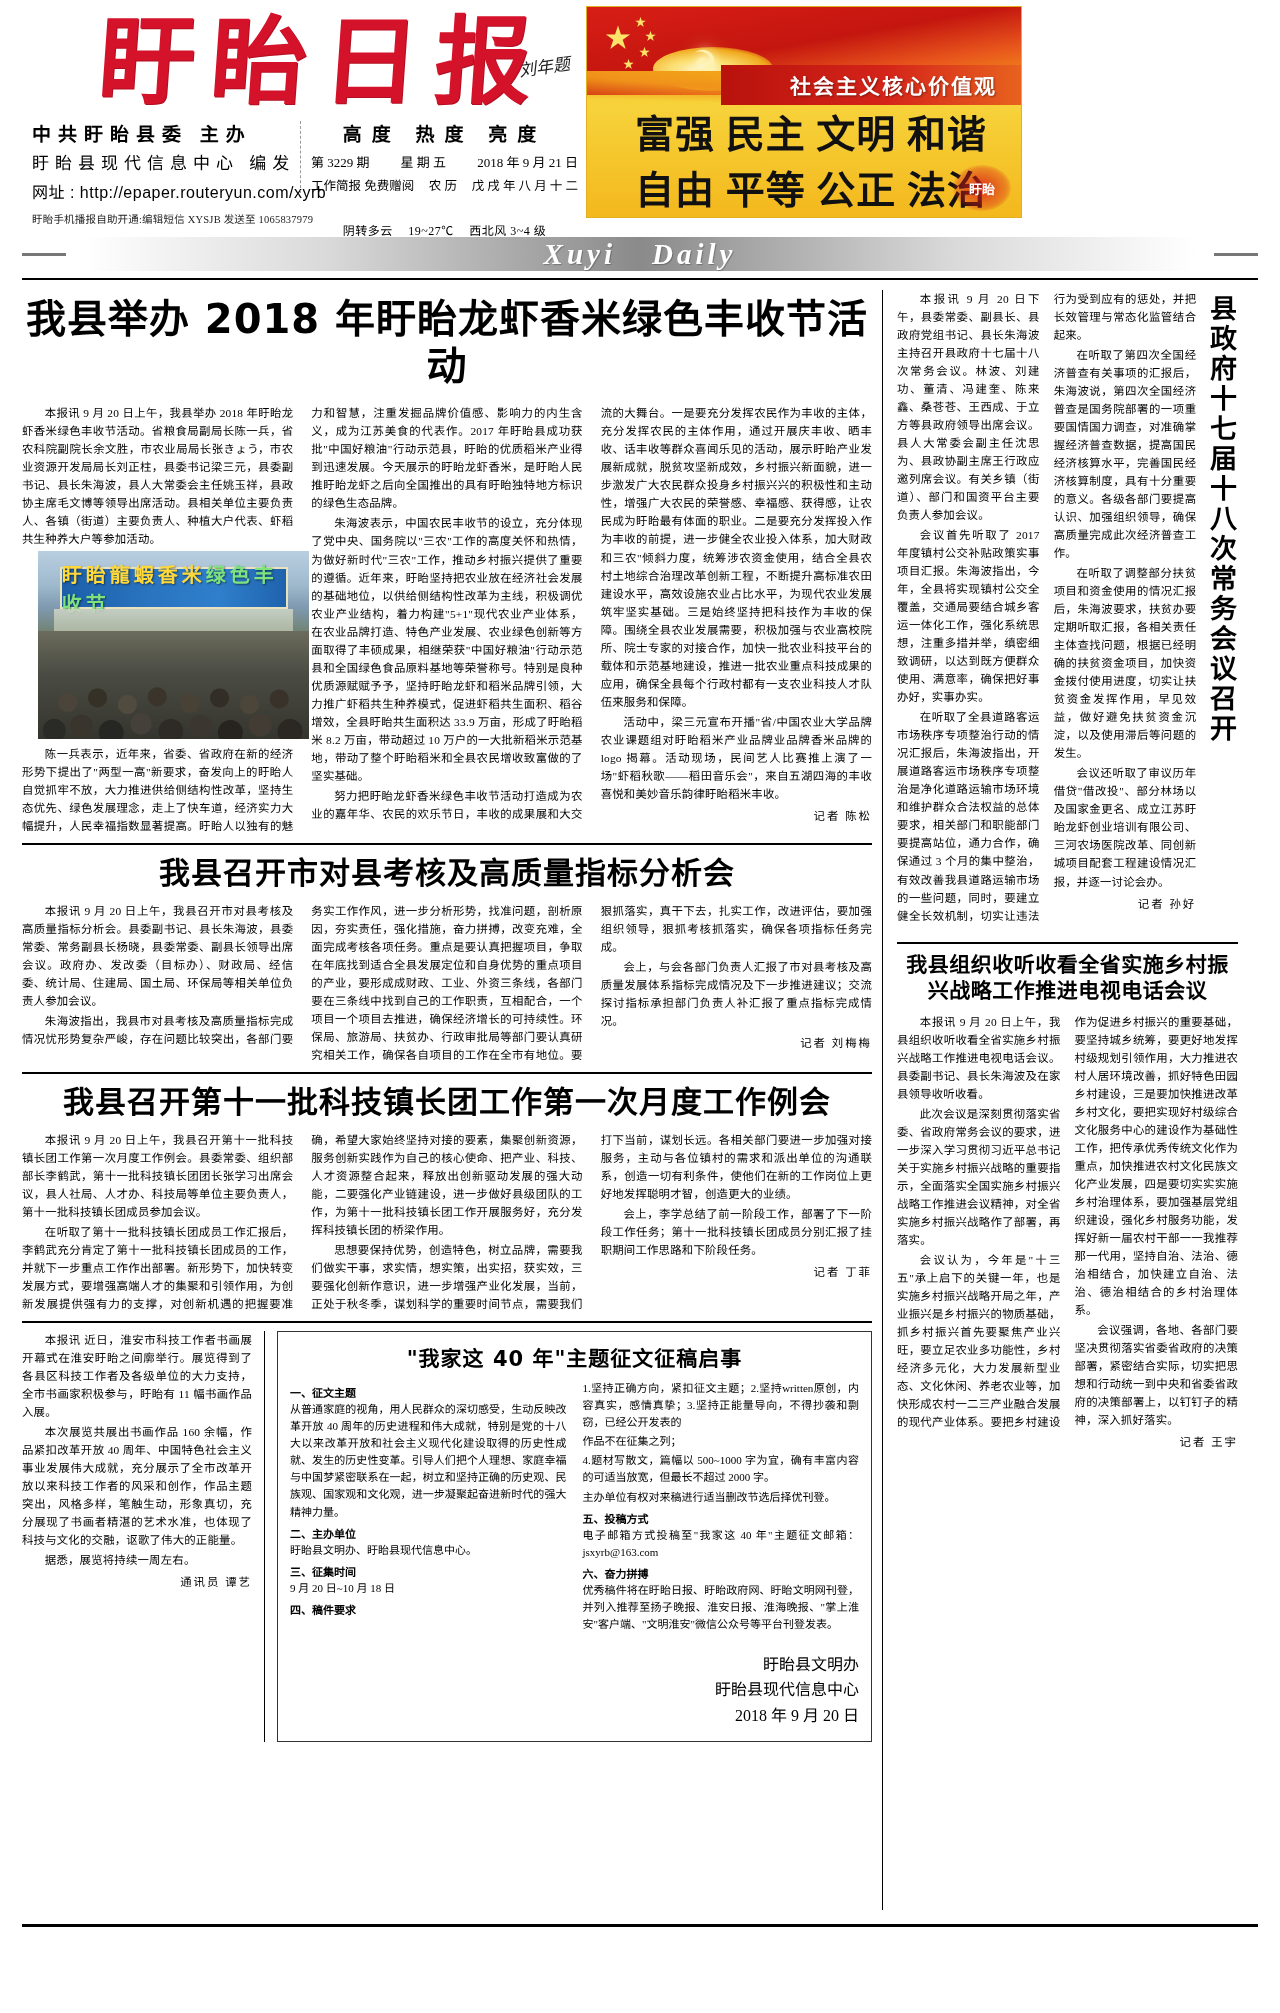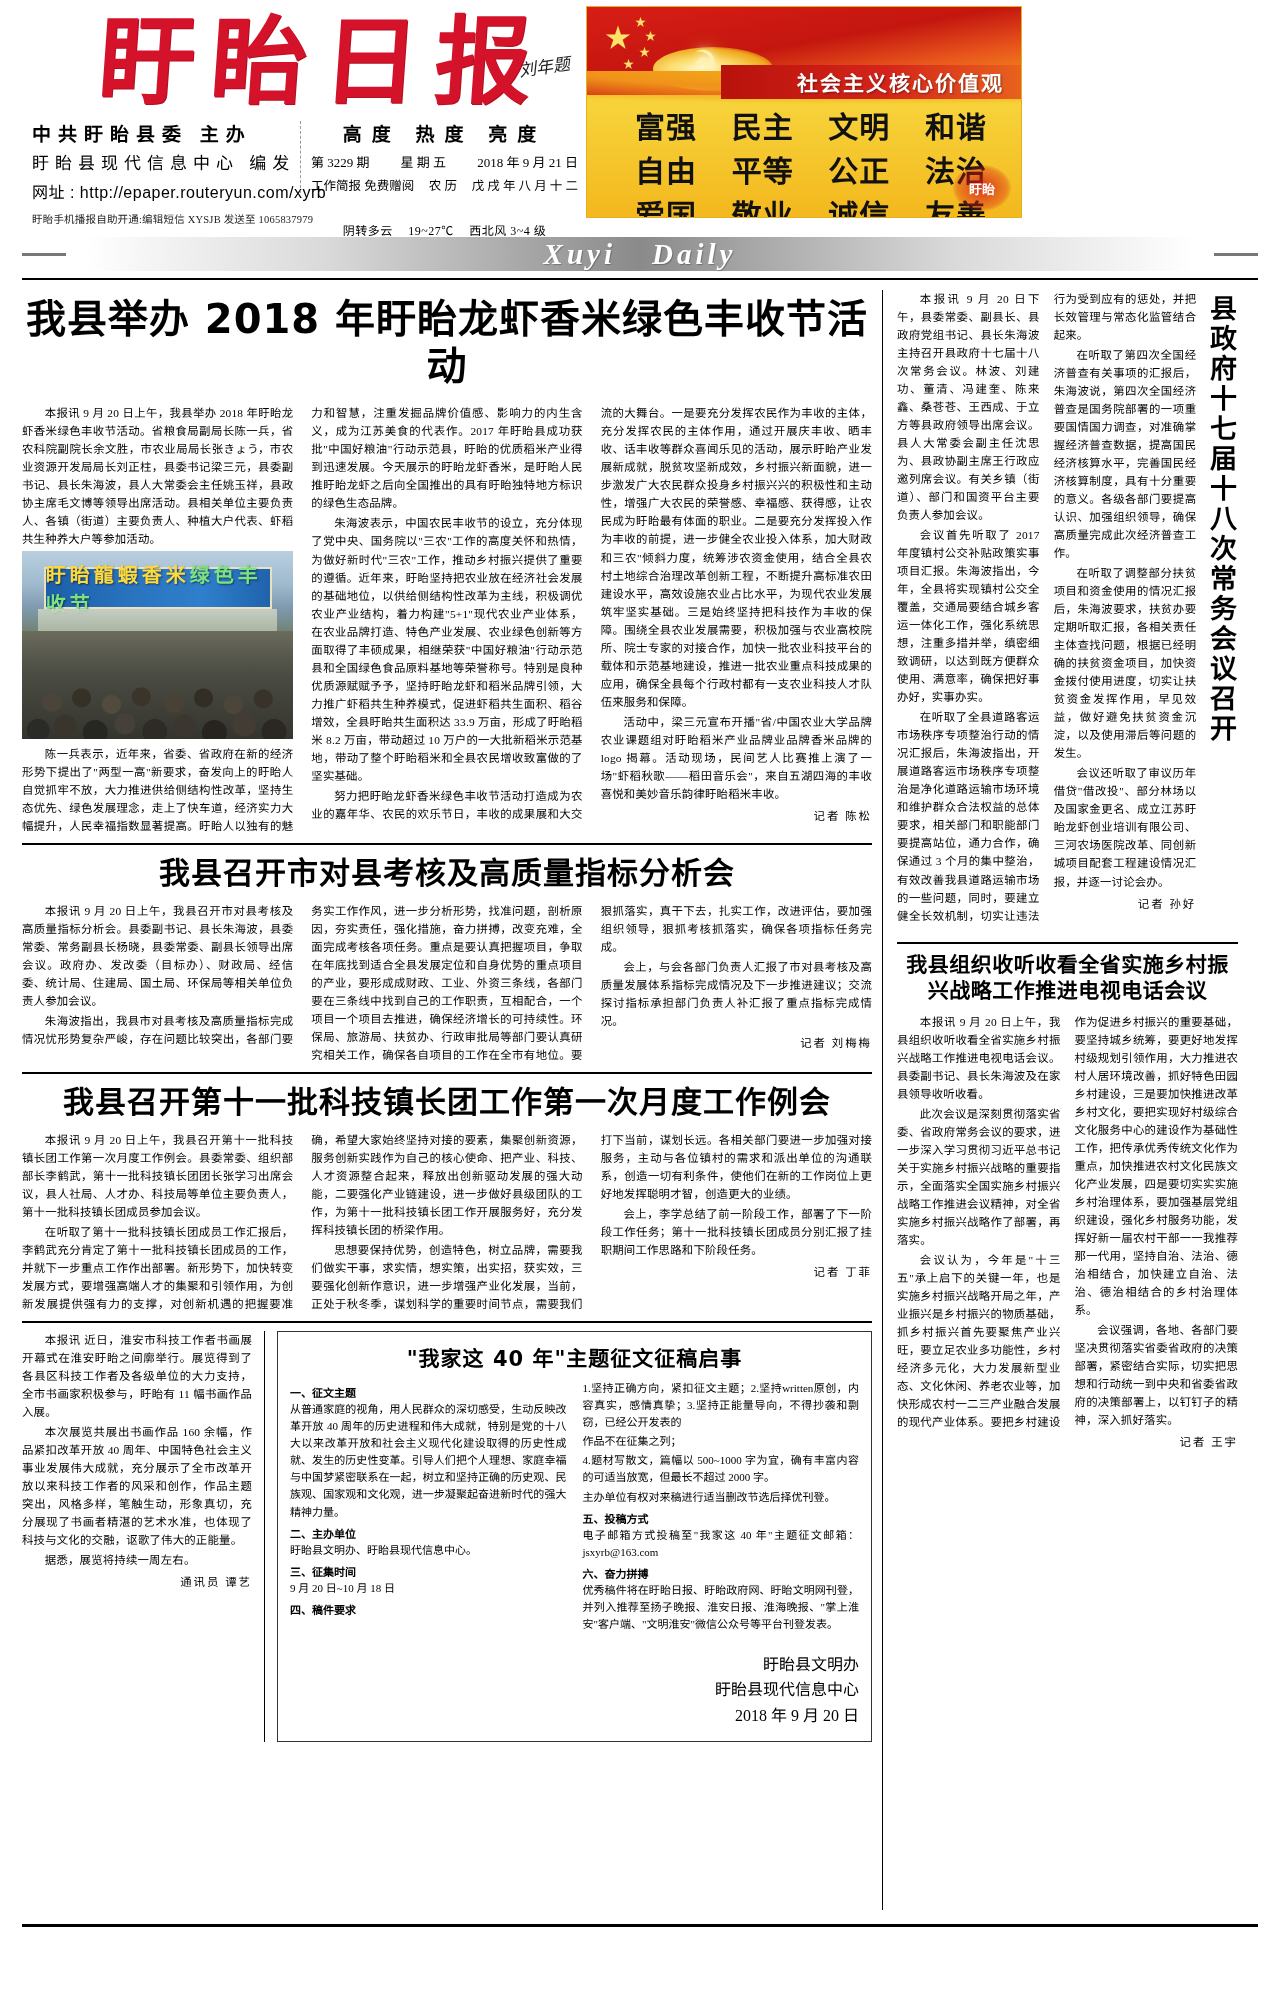--- a/index.html
+++ b/index.html
@@ -100,36 +100,36 @@
   .b-emblem {
     position:absolute; top:40px; left:66px; width:120px; height:44px;
     background:radial-gradient(ellipse at 40% 50%, #fff7c8 0%, #fbdf72 30%, #f0a71c 65%, rgba(240,167,28,0) 85%);
     border-radius:50%;
   }
   .b-emblem:before{
     content:"☭"; position:absolute; left:30px; top:-5px; font-size:40px; color:#fff2b0;
     text-shadow:0 0 10px #fff, 0 0 20px #fdd84a;
   }
   .b-ribbon {
-    position:absolute; top:58px; right:0; width:300px; height:34px;
+    position:absolute; top:58px; right:0; width:300px; height:40px;
     background:linear-gradient(90deg,#b8120c 0%,#d4241a 55%,#e8621e 100%);
-    display:flex; align-items:center; justify-content:flex-end; padding-right:17px;
+    display:flex; align-items:center; justify-content:flex-end; padding-right:24px;
   }
   .b-ribbon span {
     color:#fff; font-weight:bold; font-size:21px; letter-spacing:2px;
     font-family:"Liberation Serif",serif; text-shadow:1px 1px 2px rgba(0,0,0,.4);
   }
   .b-words {
     position:absolute; top:96px; left:0; right:0; bottom:4px;
     display:flex; flex-direction:column; justify-content:space-around;
     padding:0 34px 0 48px;
   }
   .b-row { display:flex; justify-content:space-between; }
   .b-row span {
-    font-size:30px; font-weight:bold; color:#111; letter-spacing:1px;
+    font-size:39px; font-weight:bold; color:#111; letter-spacing:1px;
     font-family:"DejaVu Sans","Liberation Sans",sans-serif;
   }
   .b-seal {
     position:absolute; right:10px; bottom:6px; width:58px; height:46px;
     background:radial-gradient(ellipse at 50% 50%, rgba(216,30,22,.85) 0%, rgba(216,30,22,.35) 60%, rgba(216,30,22,0) 75%);
     border-radius:50%;
   }
   .b-seal:after{
     content:"盱眙"; position:absolute; inset:0; display:flex; align-items:center; justify-content:center;
     color:#fff; font-size:13px; font-weight:bold; font-family:"Liberation Serif",serif;
@@ -178,21 +178,21 @@
     font-family:"Liberation Serif","DejaVu Serif",serif;
     font-size:11.4px; line-height:1.58; text-align:justify;
     text-justify:inter-character; letter-spacing:.2px; margin:0 0 2px;
   }
   .ptext.ind { text-indent:2em; }
   .byline { text-align:right; font-size:11.4px; margin-top:4px;
     font-family:"Liberation Serif",serif; letter-spacing:2px; }
 
   
   .photo {
-    width:100%; height:188px; margin:2px 0 6px; position:relative; overflow:hidden;
+    width:100%; height:188px; margin:2px 16px 6px; position:relative; overflow:hidden;
     background:linear-gradient(180deg,#b9cfe0 0%,#9fb9cd 18%,#7f9ab0 30%,#6f7f6a 45%,#5e6a58 60%,#4b5248 100%);
     padding-left:25px;
   }
   .photo-banner {
     position:absolute; top:16px; left:8%; right:8%; height:42px;
     background:linear-gradient(90deg,#1c5fa8 0%,#2a74c0 40%,#2f7fcc 70%,#1f63ac 100%);
     border:2px solid #e8e2c0; display:flex; align-items:center; justify-content:center;
   }
   .photo-banner span {
     color:#ffd93b; font-weight:bold; font-size:20px; letter-spacing:4px;

